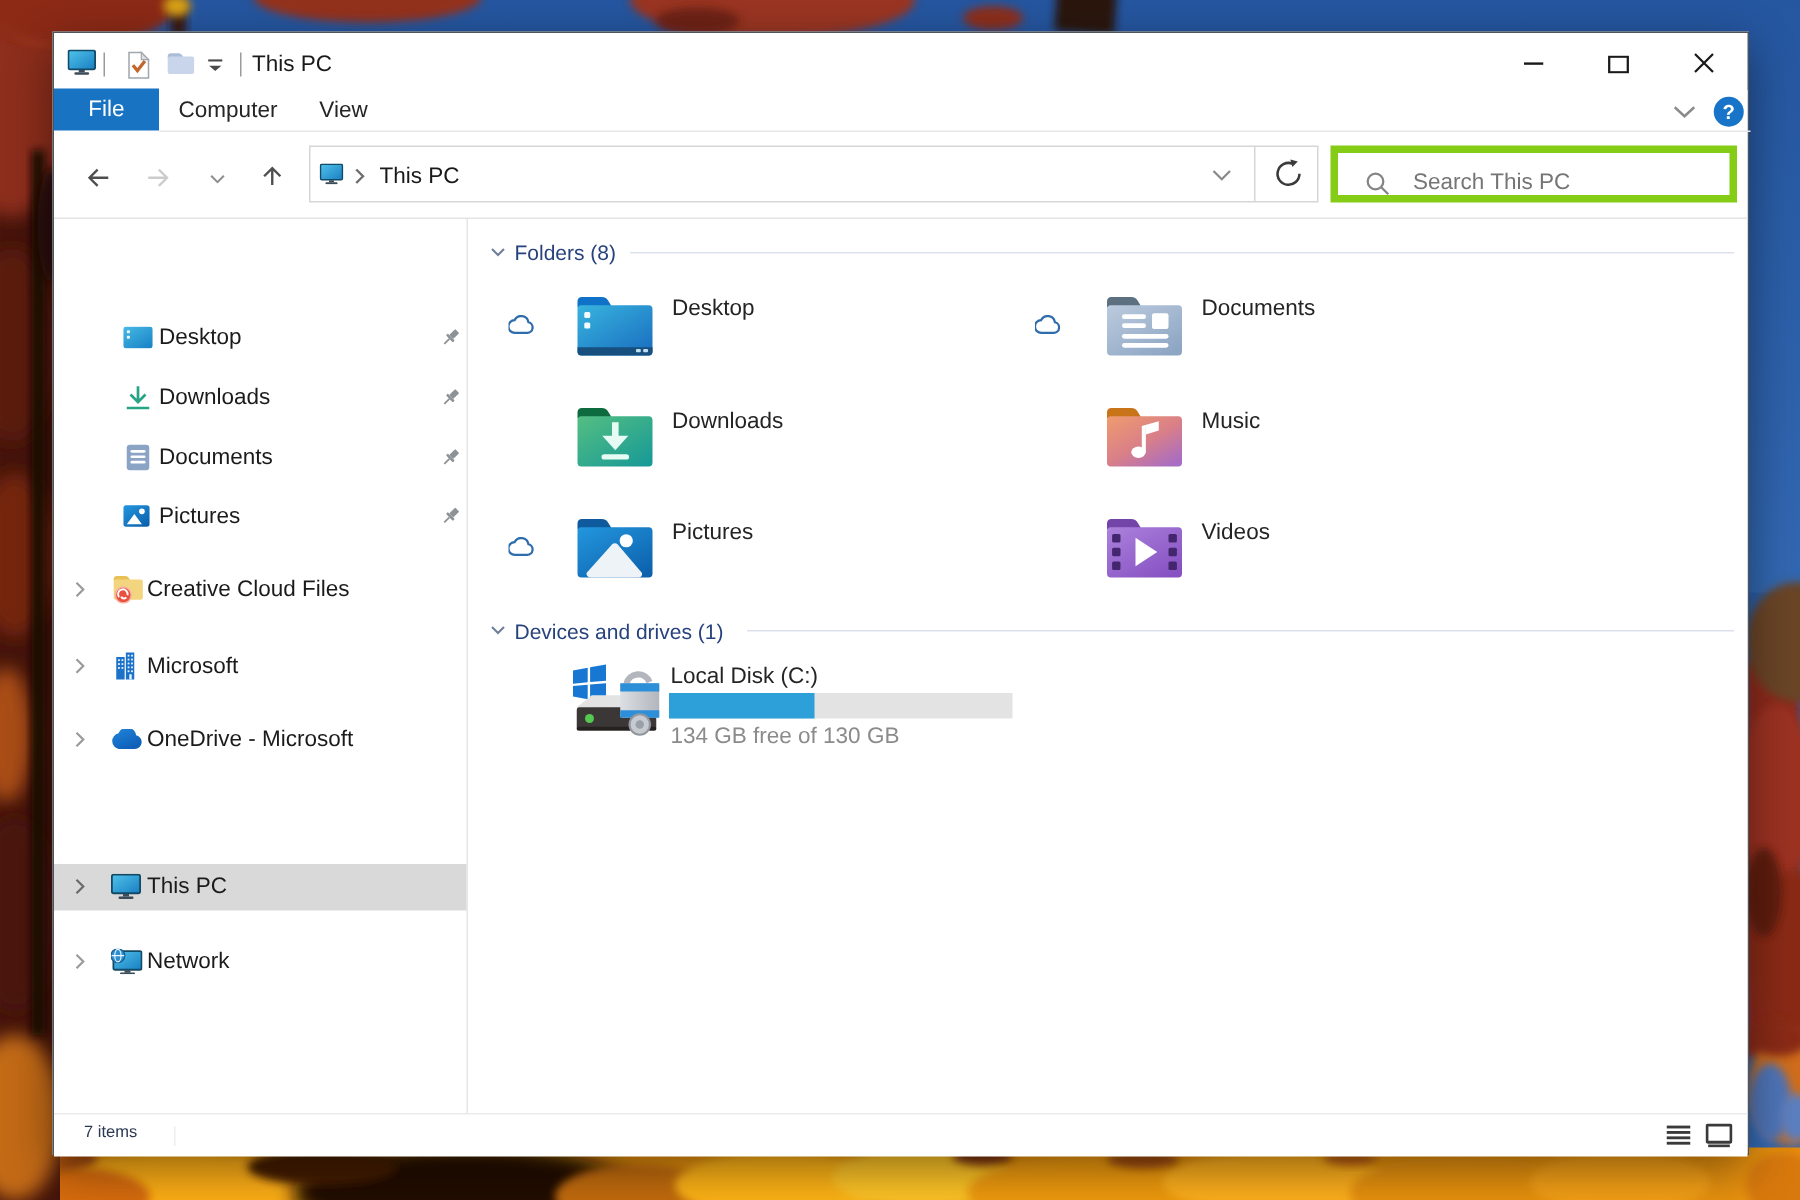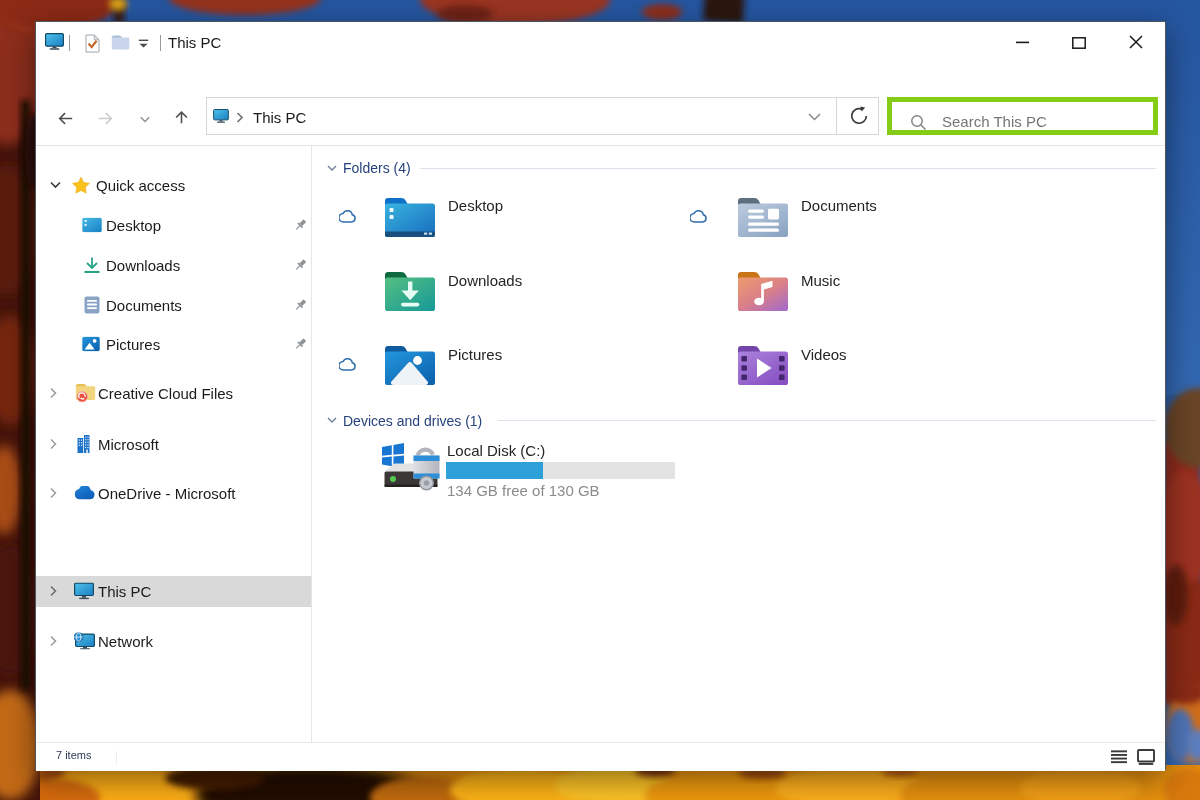--- a/index.html
+++ b/index.html
@@ -183,20 +183,33 @@
       <svg class="abs" style="left:980px;top:19.2px;" width="13" height="3" viewBox="0 0 13 3">
           <rect width="13" height="1.6" y="0.6" fill="#1a1a1a"></rect>
         </svg>
       <svg class="abs" style="left:1036px;top:14.5px;" width="14" height="12" viewBox="0 0 14 12">
           <rect x="0.8" y="0.8" width="12.4" height="10.4" fill="none" stroke="#1a1a1a" stroke-width="1.5"></rect>
         </svg>
       <svg class="abs" style="left:1093px;top:13px;" width="14" height="14" viewBox="0 0 14 14">
           <path d="M1,1 L13,13 M13,1 L1,13" stroke="#1a1a1a" stroke-width="1.5"></path>
         </svg>
     </div>
+    <div id="tabs">
+      <div id="filetab">File</div>
+      <div class="tab" style="left:76px;">Computer</div>
+      <div class="tab" style="left:153px;">View</div>
+      <div class="abs" style="left:70px;top:26.5px;width:1061px;height:1px;background:#e8e8e8;"></div>
+      <svg class="abs" style="left:1079px;top:10px;" width="16" height="9" viewBox="0 0 16 9">
+          <path d="M1.5,1.5 L8,7.5 L14.5,1.5" fill="none" stroke="#8a8a8a" stroke-width="1.6"></path>
+        </svg>
+      <svg class="abs" style="left:1106px;top:4px;" width="21" height="21" viewBox="0 0 21 21">
+        <circle cx="10.5" cy="10.5" r="10" fill="#1874c8"></circle>
+        <text x="10.5" y="15.2" font-size="13.5" font-weight="bold" fill="#fff" text-anchor="middle" font-family="Liberation Sans,sans-serif">?</text>
+      </svg>
+    </div>
     <div id="toolbar">
       <svg class="abs" style="left:21px;top:19.5px;" width="17" height="15" viewBox="0 0 20 18">
         <path d="M18,9 H3 M9.5,2.5 L3,9 l6.5,6.5" fill="none" stroke="#4e4e4e" stroke-width="1.9"></path>
       </svg>
       <svg class="abs" style="left:61px;top:19.5px;" width="17" height="15" viewBox="0 0 20 18">
         <path d="M2,9 H17 M10.5,2.5 L17,9 l-6.5,6.5" fill="none" stroke="#cccccc" stroke-width="1.9"></path>
       </svg>
       <svg class="abs" style="left:103.5px;top:24.5px;" width="10" height="7" viewBox="0 0 13 8">
         <path d="M1,1 L6.5,6.5 L12,1" fill="none" stroke="#8f8f8f" stroke-width="1.8"></path>
       </svg>
@@ -226,29 +239,20 @@
         <svg class="abs" style="left:18px;top:12px;" width="17" height="17" viewBox="0 0 17 17">
           <circle cx="7" cy="7" r="5.2" fill="none" stroke="#848484" stroke-width="1.5"></circle>
           <path d="M11,11 L15.5,15.5" stroke="#848484" stroke-width="1.5"></path>
         </svg>
         <div id="searchtxt">Search This PC</div>
       </div>
     </div>
     <div id="main">
       <div id="navdiv"></div>
 
-      <div class="nrow" style="top:23.5px;">
-        <svg class="chev" width="11" height="7" viewBox="0 0 11 7">
-            <path d="M1,1 L5.5,5.5 L10,1" fill="none" stroke="#3a3a3a" stroke-width="1.6"></path>
-          </svg>
-        <svg class="nico" style="left:36px;" width="18" height="17" viewBox="0 0 18 17">
-          <path d="M9,0.7 L11.6,6 L17.4,6.8 L13.2,10.9 L14.2,16.7 L9,13.9 L3.8,16.7 L4.8,10.9 L0.6,6.8 L6.4,6 z" fill="#fcc21c" stroke="#e8a80a" stroke-width="0.6"></path>
-        </svg>
-        <div class="txt" style="left:60px;">Quick access</div>
-      </div>
 
       <div class="nrow" style="top:63px;">
         <svg class="nico" style="left:46px;" width="20" height="15" viewBox="0 0 20 15">
           <rect x="0.3" y="0.3" width="19.4" height="14.4" rx="1.6" fill="url(#g-navdesk)"></rect>
           <rect x="2.6" y="2.6" width="2" height="2" rx="0.5" fill="#eaf8ff"></rect>
           <rect x="2.6" y="6.4" width="2" height="2" rx="0.5" fill="#eaf8ff"></rect>
         </svg>
         <div class="txt" style="left:70px;">Desktop</div>
         <svg class="pin" width="13" height="13" viewBox="0 0 13 13">
             <g fill="#8d9297" transform="rotate(45 6.5 6.5)">
@@ -385,21 +389,21 @@
           <circle cx="4.6" cy="4.6" r="4.6" fill="#2e8fd0" stroke="#175f93" stroke-width="0.8"></circle>
           <ellipse cx="4.6" cy="4.6" rx="2.1" ry="4.2" fill="none" stroke="#eaf7fd" stroke-width="0.8"></ellipse>
           <path d="M0.4,4.6 h8.4" fill="none" stroke="#eaf7fd" stroke-width="0.8"></path>
         </svg>
         <div class="txt" style="left:62px;">Network</div>
       </div>
 
       <svg class="abs" style="left:291px;top:19px;" width="10" height="7" viewBox="0 0 10 7">
           <path d="M1,1 L5,5 L9,1" fill="none" stroke="#6f7f9a" stroke-width="1.4"></path>
         </svg>
-      <div class="shead" style="left:307px;top:14px;">Folders (4)</div>
+      <div class="shead" style="left:307px;top:14px;">Folders (8)</div>
       <div class="sline" style="left:384px;top:21.5px;width:736px;"></div>
 
       <svg class="abs" style="left:303px;top:64px;" width="17" height="13" viewBox="0 0 17 13">
         <path d="M4.3,11.9 h8.2 a3.6,3.6 0 0 0 0.8,-7.1 A4.9,4.9 0 0 0 4.1,3.4 4.2,4.2 0 0 0 4.3,11.9 z" fill="#fff" stroke="#2e6cab" stroke-width="1.5"></path>
       </svg>
       <svg class="abs" style="left:654px;top:64px;" width="17" height="13" viewBox="0 0 17 13">
         <path d="M4.3,11.9 h8.2 a3.6,3.6 0 0 0 0.8,-7.1 A4.9,4.9 0 0 0 4.1,3.4 4.2,4.2 0 0 0 4.3,11.9 z" fill="#fff" stroke="#2e6cab" stroke-width="1.5"></path>
       </svg>
       <svg class="abs" style="left:303px;top:212px;" width="17" height="13" viewBox="0 0 17 13">
         <path d="M4.3,11.9 h8.2 a3.6,3.6 0 0 0 0.8,-7.1 A4.9,4.9 0 0 0 4.1,3.4 4.2,4.2 0 0 0 4.3,11.9 z" fill="#fff" stroke="#2e6cab" stroke-width="1.5"></path>

